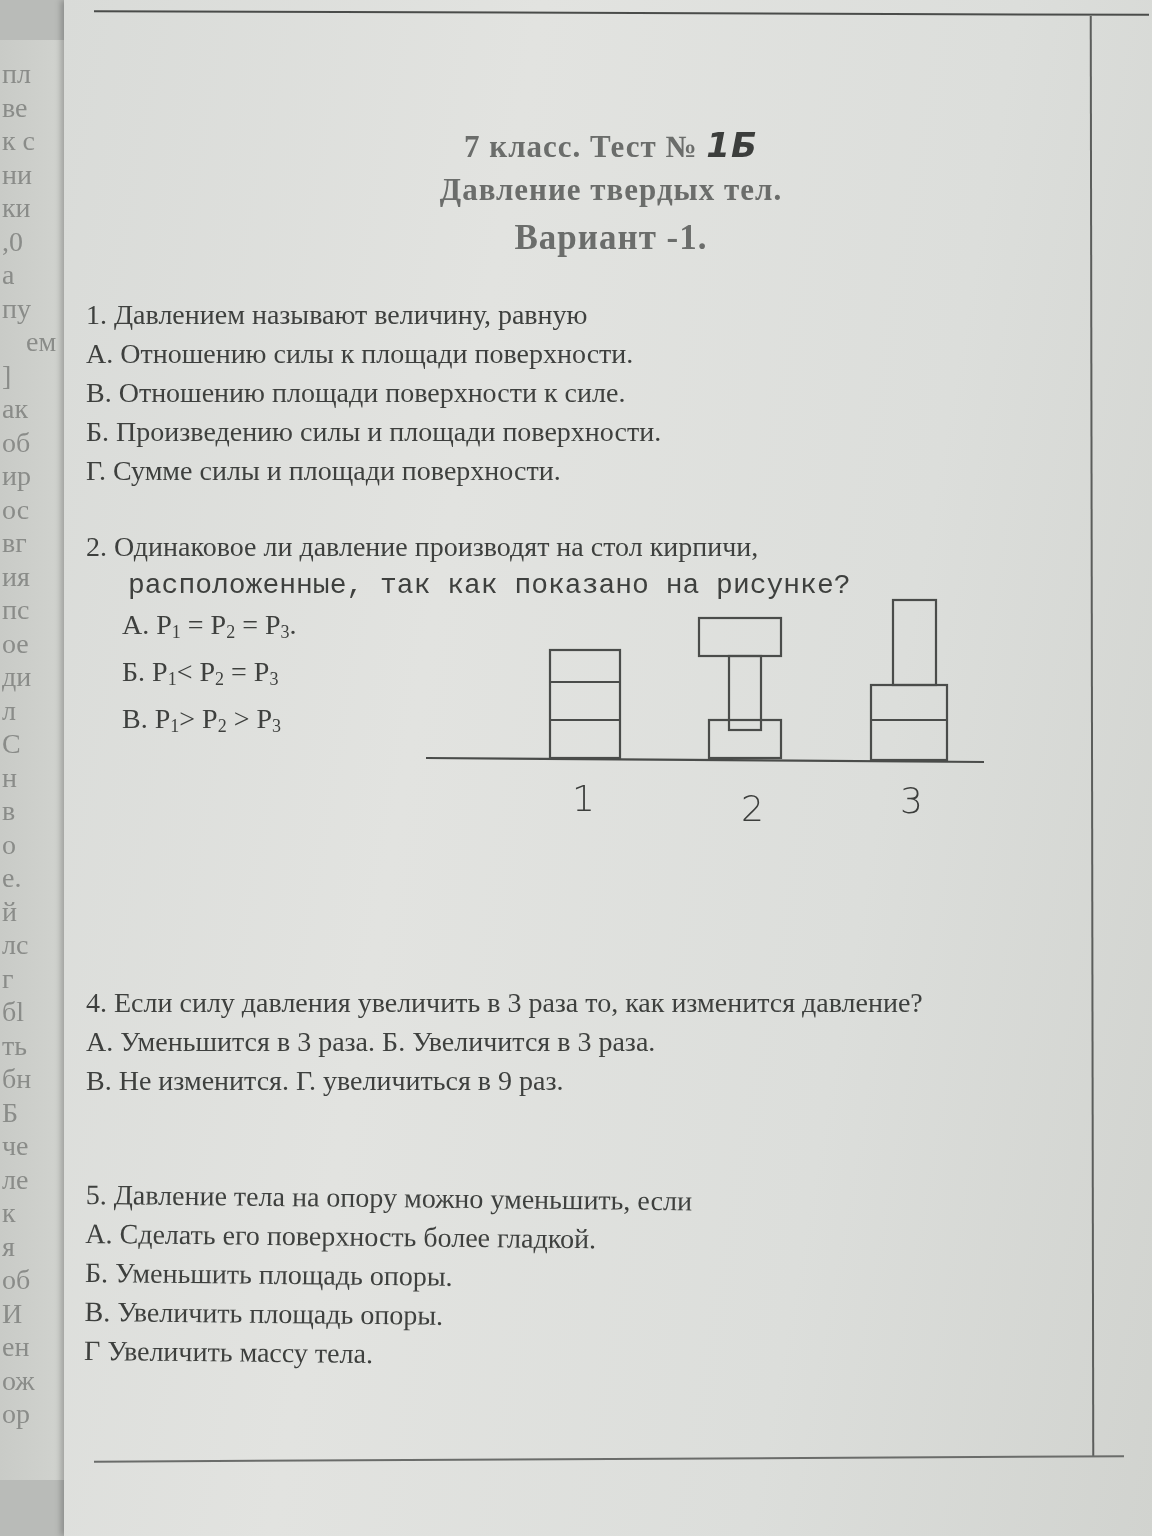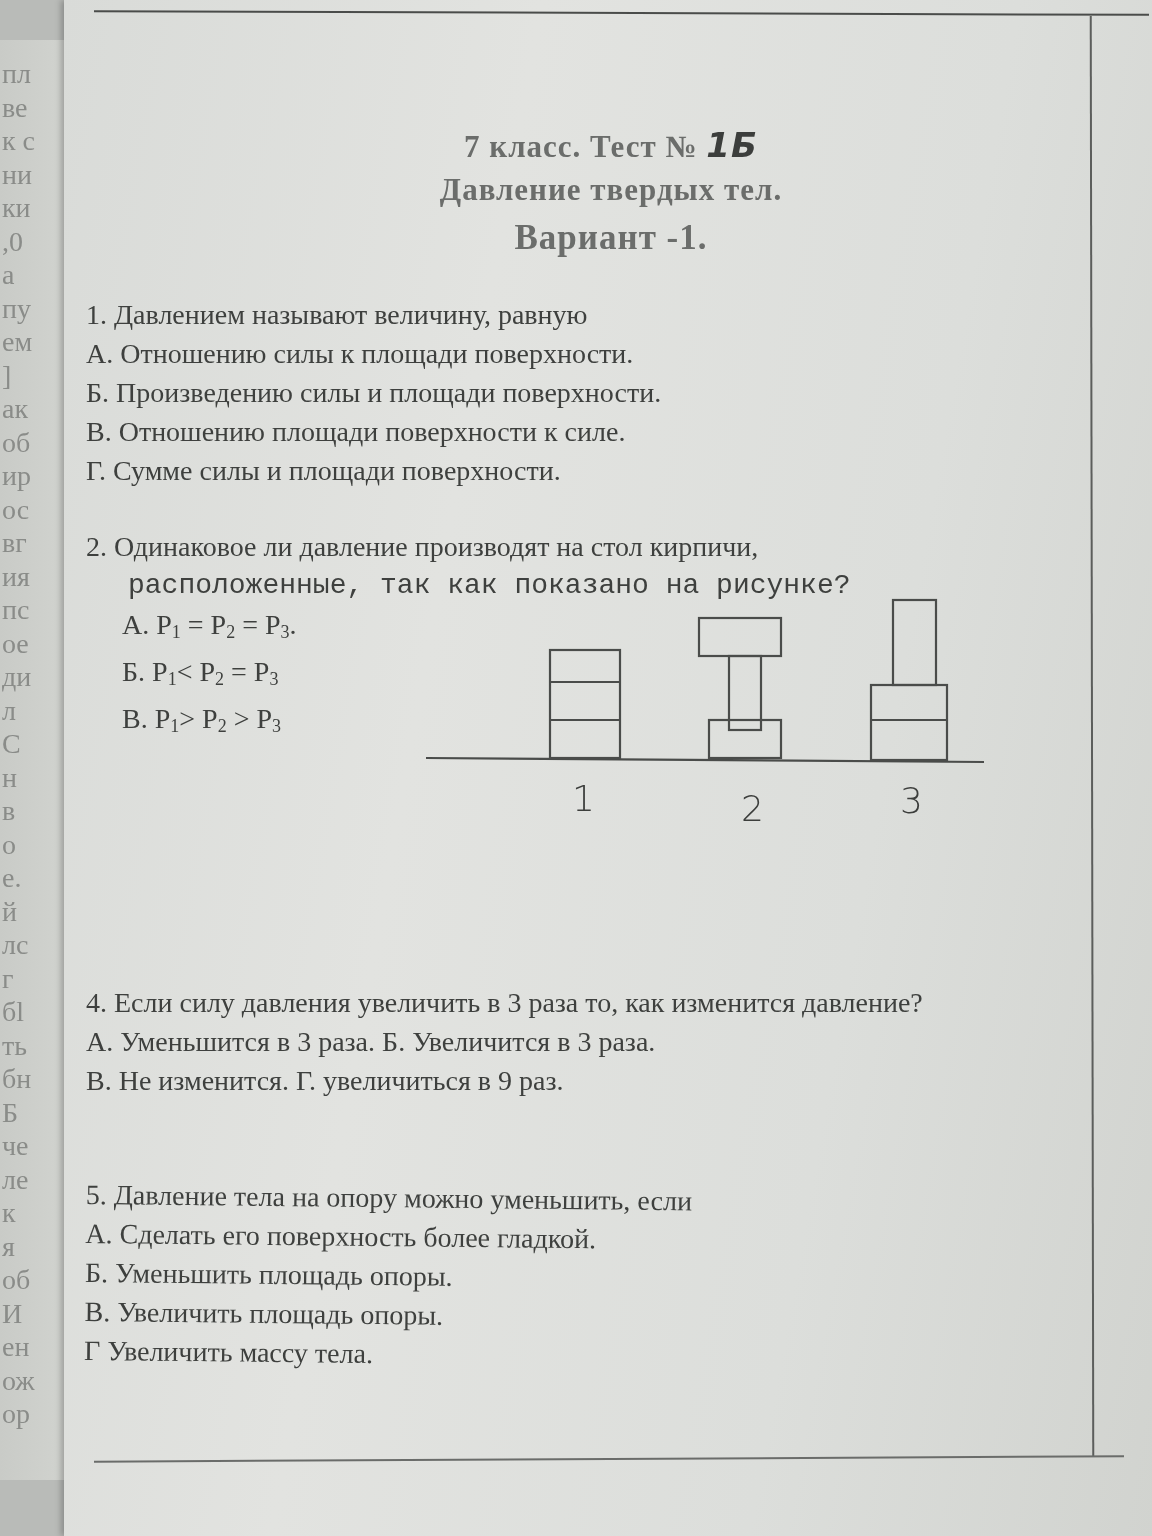--- a/index.html
+++ b/index.html
@@ -55,21 +55,21 @@
 
 <div class="under-page" id="under">
     <div class="frag" style="top: 18px;">пл</div>
     <div class="frag" style="top: 51.5px;">ве</div>
     <div class="frag" style="top: 85px;">к с</div>
     <div class="frag" style="top: 118.5px;">ни</div>
     <div class="frag" style="top: 152px;">ки</div>
     <div class="frag" style="top: 185.5px;">,0</div>
     <div class="frag" style="top: 219px;">а</div>
     <div class="frag" style="top: 252.5px;">пу</div>
-    <div class="frag" style="top: 286px;">ем</div>
+    <div class="frag" style="top: 286px; margin-left: 24px;">ем</div>
     <div class="frag" style="top: 319.5px;">]</div>
     <div class="frag" style="top: 353px;">ак</div>
     <div class="frag" style="top: 386.5px;">об</div>
     <div class="frag" style="top: 420px;">ир</div>
     <div class="frag" style="top: 453.5px;">ос</div>
     <div class="frag" style="top: 487px;">вг</div>
     <div class="frag" style="top: 520.5px;">ия</div>
     <div class="frag" style="top: 554px;">пс</div>
     <div class="frag" style="top: 587.5px;">ое</div>
     <div class="frag" style="top: 621px;">ди</div>
@@ -105,22 +105,22 @@
   <div class="header h1">
     <span>7 класс. Тест №</span>
     <span class="hand">1Б</span>
   </div>
   <div class="header h2">Давление твердых тел.</div>
   <div class="header h3">Вариант -1.</div>
 
   <div class="q" id="q1">
     <div>1. Давлением называют величину, равную</div>
     <div>А. Отношению силы к площади поверхности.</div>
+    <div>В. Отношению площади поверхности к силе.</div>
     <div>Б. Произведению силы и площади поверхности.</div>
-    <div>В. Отношению площади поверхности к силе.</div>
     <div>Г. Сумме силы и площади поверхности.</div>
   </div>
 
   <div class="q" id="q2">
     <div>2. Одинаковое ли давление производят на стол кирпичи,</div>
     <div class="indent">расположенные, так  как показано на рисунке?</div>
     <div class="opt-ind"><span>А. </span><span>P</span><sub>1</sub><span> = P</span><sub>2</sub><span> = P</span><sub>3</sub><span>.</span></div>
     <div class="opt-ind"><span>Б. </span><span> P</span><sub>1</sub><span>&lt; P</span><sub>2</sub><span> = P</span><sub>3</sub><span></span></div>
     <div class="opt-ind"><span>В. </span><span>P</span><sub>1</sub><span>&gt; P</span><sub>2</sub><span> &gt; P</span><sub>3</sub><span></span></div>
   </div>

